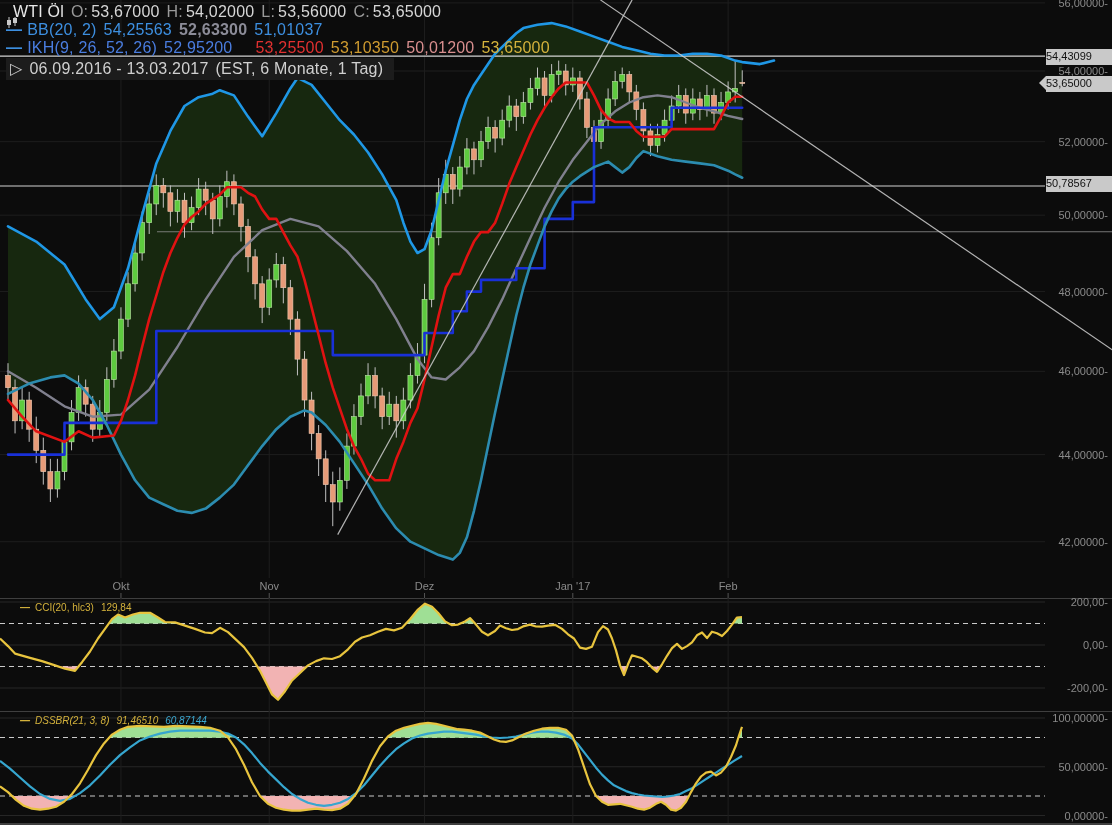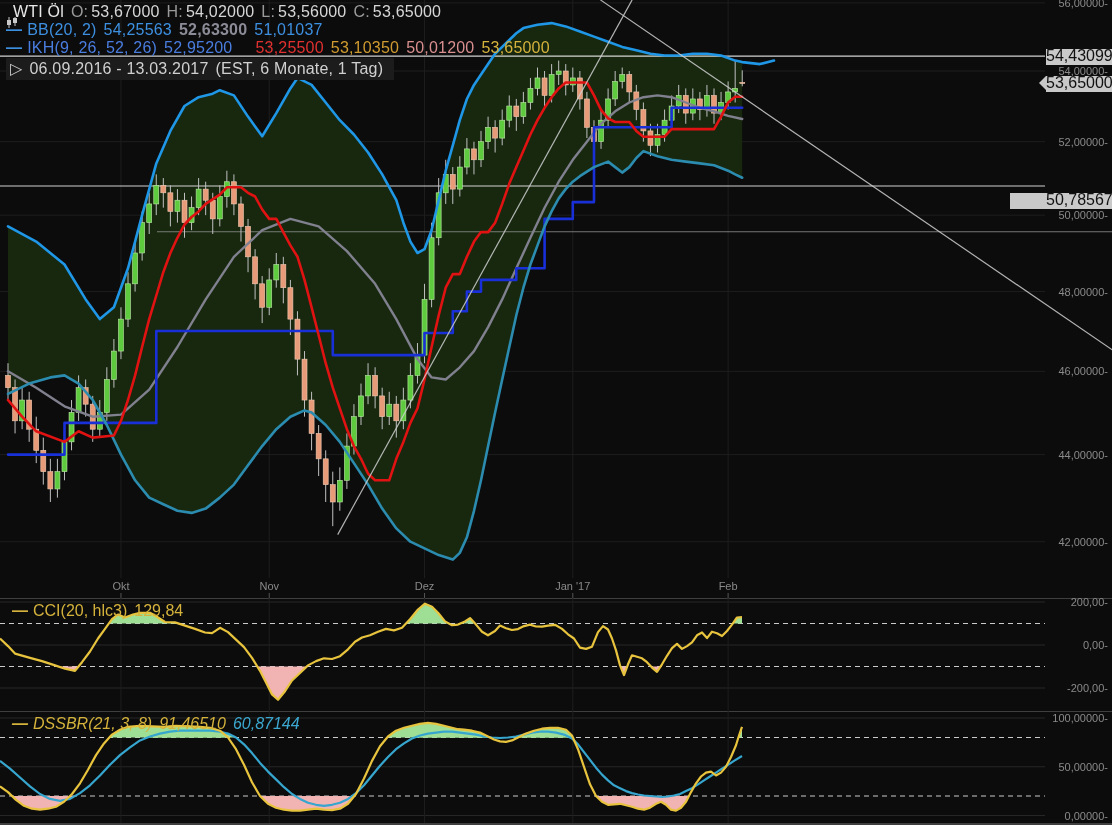--- a/index.html
+++ b/index.html
@@ -22,26 +22,26 @@
   .v-blue{color:#3d8fe0;}
   .v-royal{color:#4a7de0;}
   .v-gray{color:#8c8c98;font-weight:bold;}
   .v-red{color:#e03030;margin-left:16px;}
   .v-orange{color:#cf9b30;}
   .v-pink{color:#d98f8f;}
   .v-yellow{color:#d4b23c;}
   .v-cyan{color:#3ba7cf;}
   .dash{font-weight:bold;margin-right:5px !important;}
   .icon{display:inline-block;margin-right:5px;color:#c9c9c9;}
-  .panel-hdr{position:absolute;left:12px;font-size:16px;white-space:nowrap;z-index:5;}
+  .panel-hdr{position:absolute;left:20px;font-size:10px;white-space:nowrap;z-index:5;}
   .panel-hdr span{margin-right:7px;}
   #cci-hdr{top:602px;}
   #dssbr-hdr{top:715px;font-style:italic;}
   .badge{position:absolute;right:0;width:66px;height:16px;line-height:14px;z-index:6;
-         background:#c9c9c9;color:#111;font-size:16px;text-align:left;}
+         background:#c9c9c9;color:#111;font-size:11px;text-align:left;}
   .badge.arrow::before{content:"";position:absolute;left:-7px;top:0;
       border-top:7px solid transparent;border-bottom:7px solid transparent;
       border-right:7px solid #c9c9c9;}
 </style>
 </head>
 <body>
 
 <svg id="main-svg" width="1112" height="598" viewBox="0 0 1112 598">
     <g>
       <line x1="0" y1="2.8834024679514414" x2="1045" y2="2.8834024679514414" stroke="#1e1e1e" stroke-width="1"></line>
@@ -390,13 +390,13 @@
 <div id="cci-hdr" class="panel-hdr">
   <span class="dash v-yellow">—</span><span class="v-yellow">CCI(20, hlc3)</span><span class="v-yellow">129,84</span>
 </div>
 
 <div id="dssbr-hdr" class="panel-hdr">
   <span class="dash v-yellow">—</span><span class="v-yellow">DSSBR(21, 3, 8)</span><span class="v-yellow">91,46510</span><span class="v-cyan">60,87144</span>
 </div>
 
 <div id="badge1" class="badge" style="top: 49px;">54,43099</div>
 <div id="badge2" class="badge arrow" style="top: 76px;">53,65000</div>
-<div id="badge3" class="badge" style="top: 193px; padding-left: 36px;">50,78567</div>
+<div id="badge3" class="badge" style="top: 176px;">50,78567</div>
 
 </body></html>

